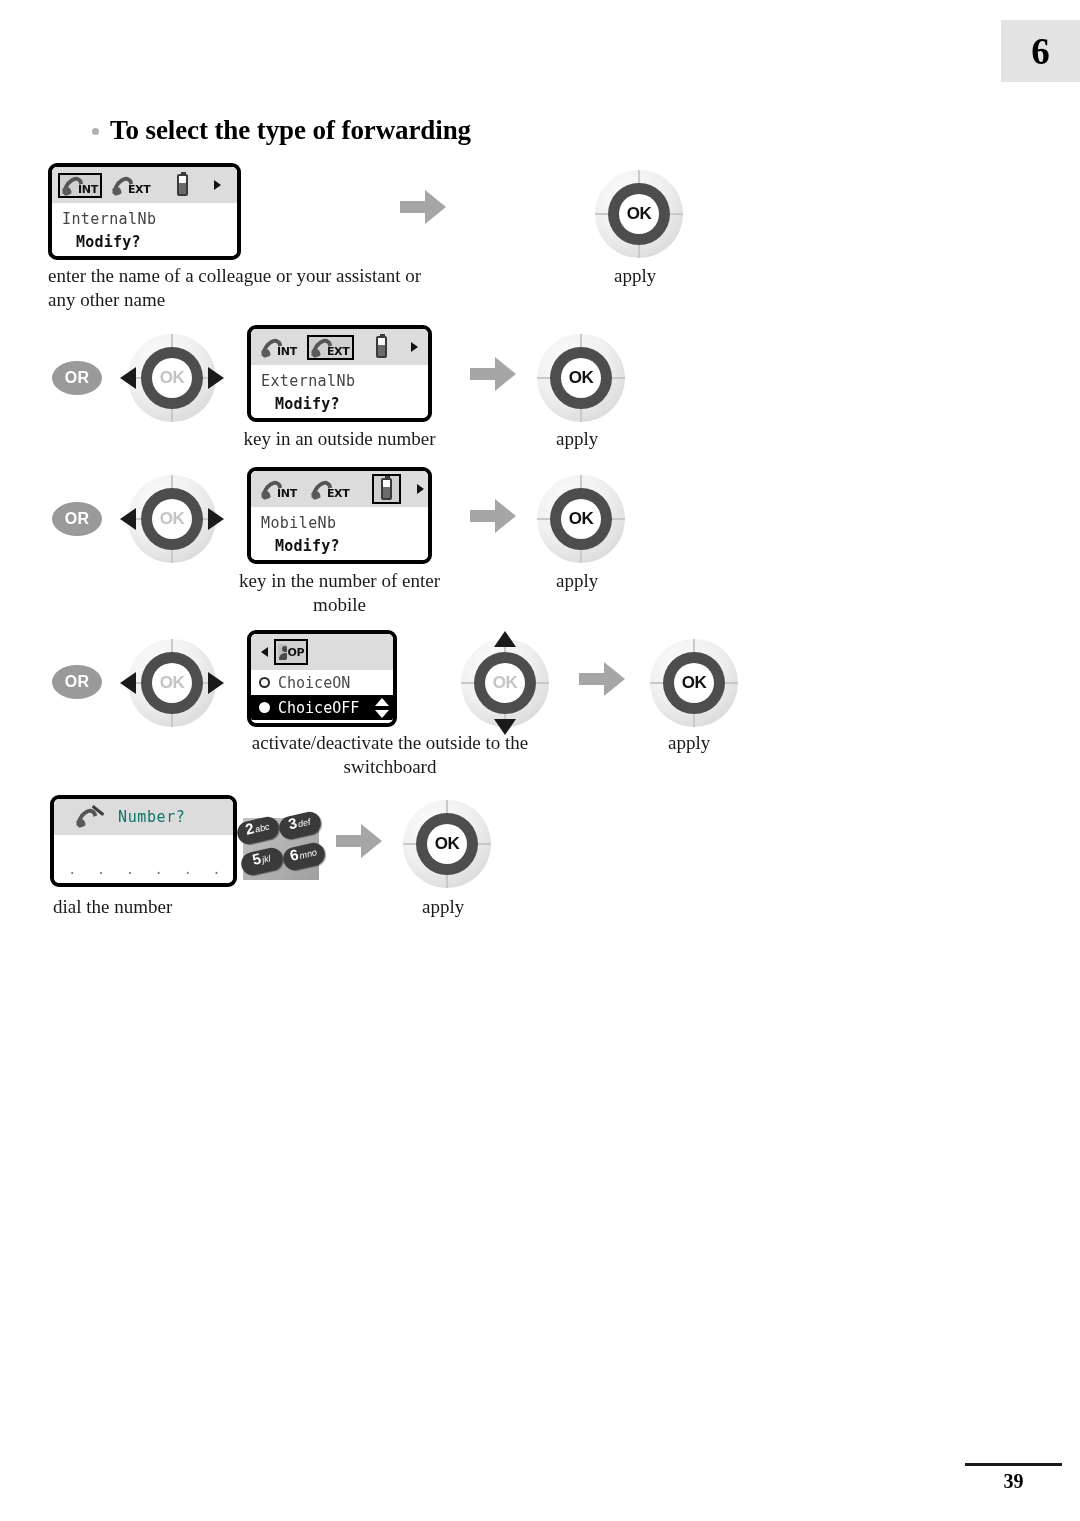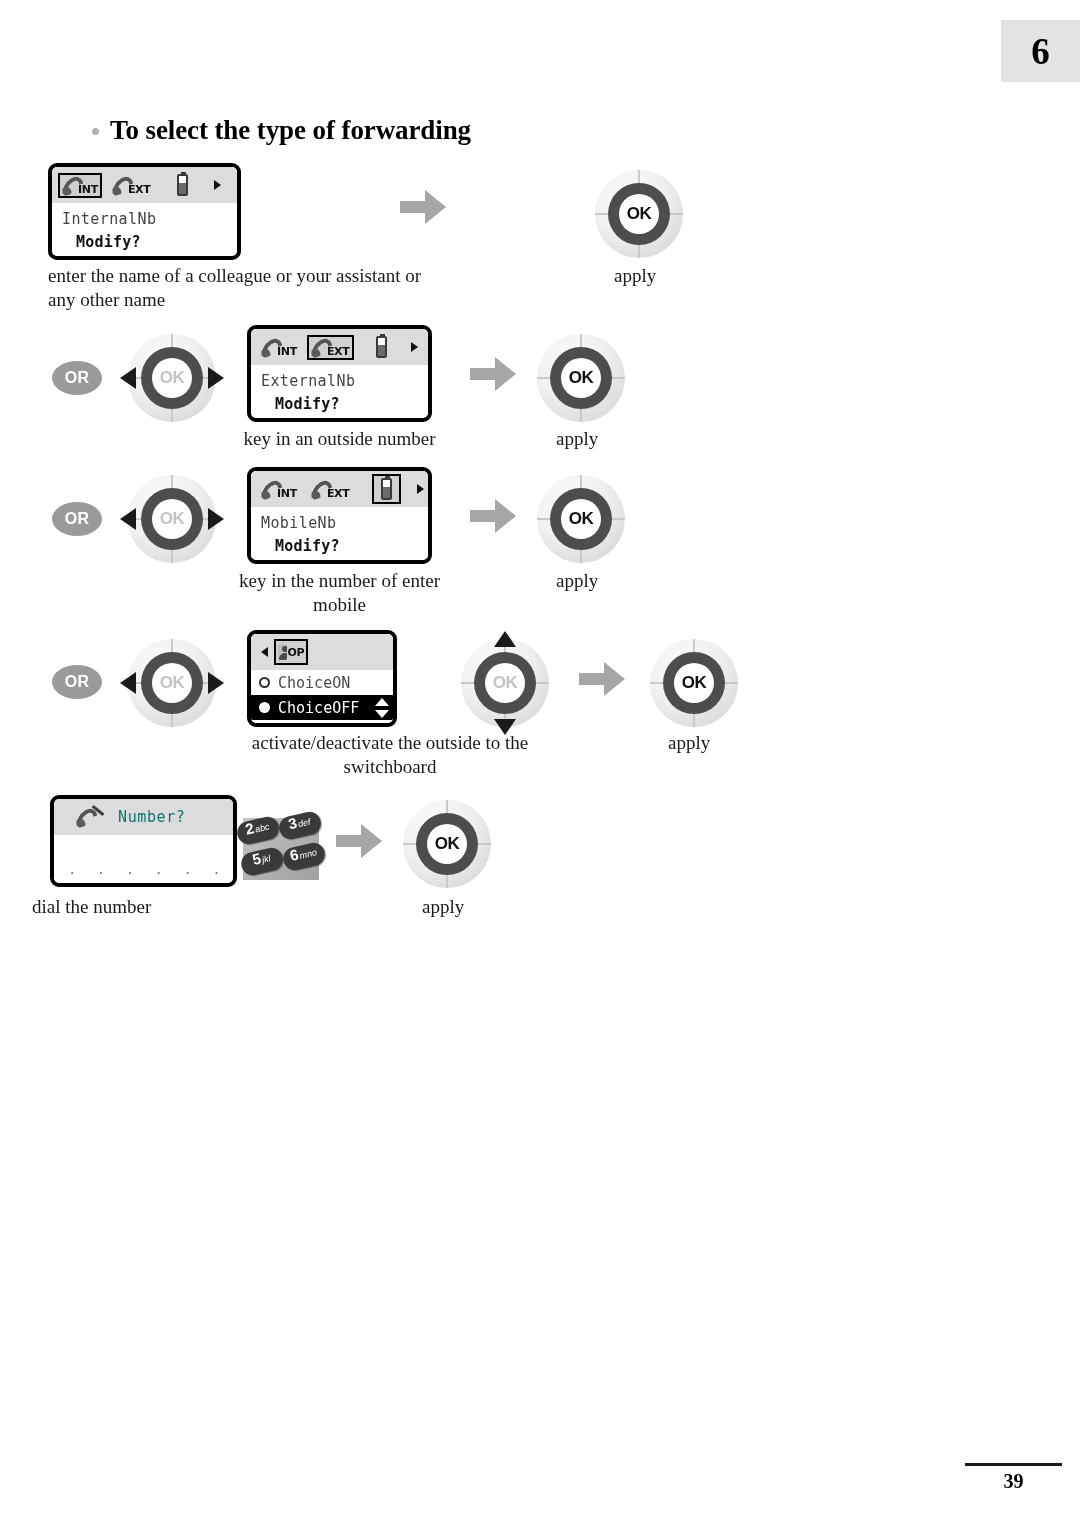--- a/index.html
+++ b/index.html
@@ -788,17 +788,17 @@
 <div class="wheel" style="left:403px; top:800px;">
   <div class="ring-outer"></div>
     <div class="seg-v"></div>
     <div class="seg-h"></div>
   <div class="ring-dark"></div>
   <div class="hub">
       <span>OK</span>
     </div>
 </div>
 
-<div class="caption" style="left:32px; top:895px;">dial the number</div>
+<div class="caption" style="left:53px; top:895px;">dial the number</div>
 <div class="caption" style="left:422px; top:895px;">apply</div>
 
 <div class="footer-rule"></div>
 <div class="footer-page">39</div>
 
 </body></html>

